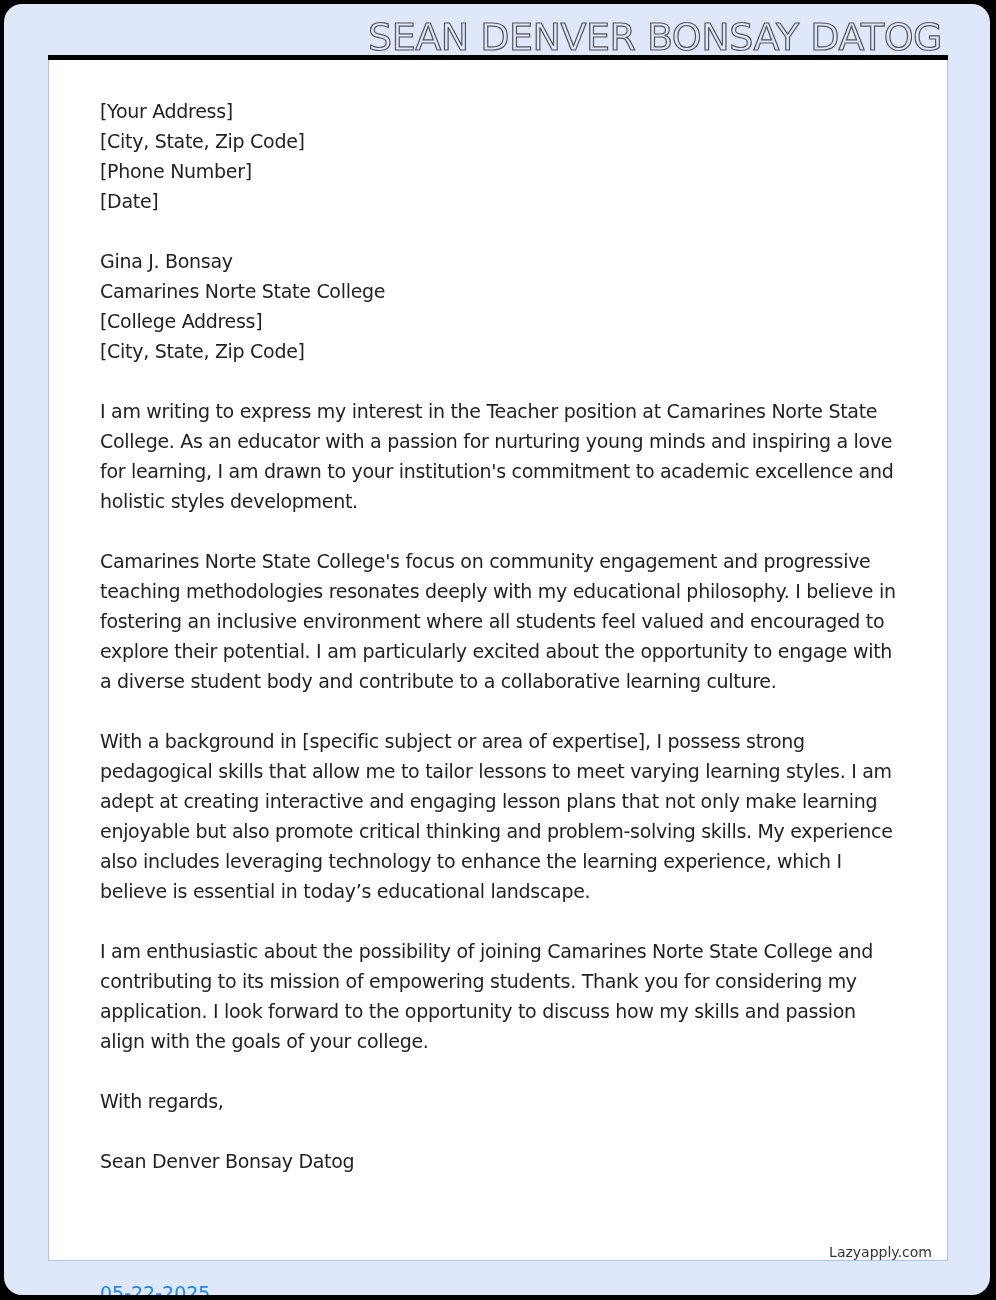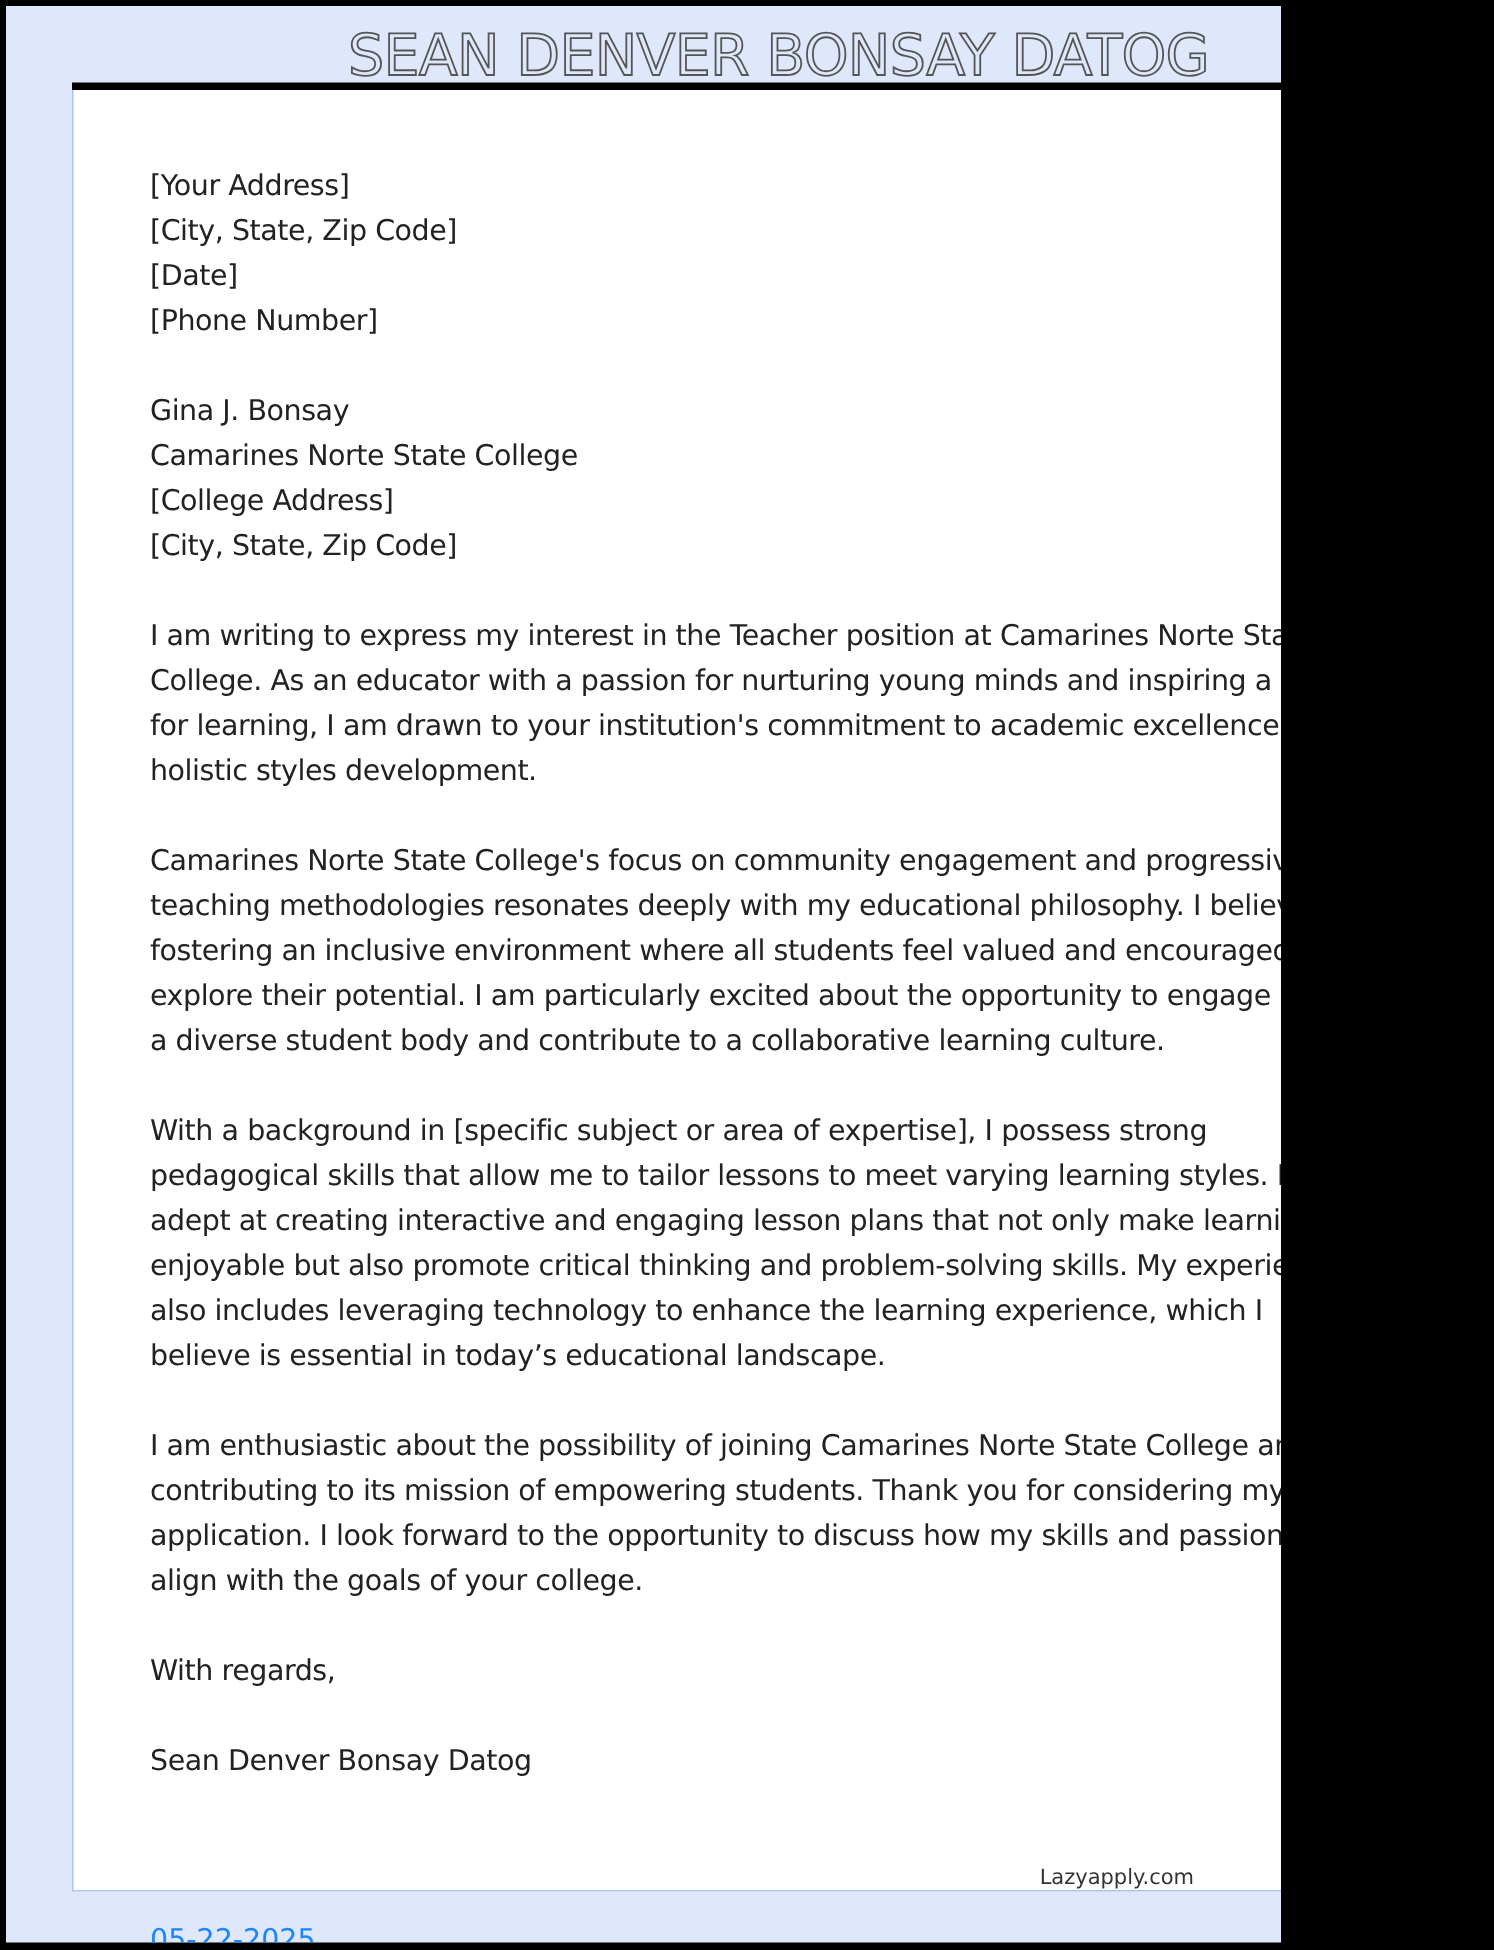--- a/index.html
+++ b/index.html
@@ -1,41 +1,41 @@
 <!DOCTYPE html>
 <html><head>
 <meta charset="utf-8">
 <style>
   html,body{margin:0;padding:0;}
   body{width:996px;height:1300px;position:relative;overflow:hidden;background:#000;font-family:"DejaVu Sans",sans-serif;}
-  .frame{position:absolute;left:4px;top:4px;width:850px;height:1291px;background:#dfe7fa;overflow:hidden;}
+  .frame{position:absolute;left:4px;top:4px;width:986px;height:1291px;background:#dfe7fa;overflow:hidden;border-radius:18px;}
   .title{position:absolute;right:48px;top:11px;font-size:38px;letter-spacing:-0.5px;color:#dfe7fa;-webkit-text-stroke:1.2px #555;white-space:nowrap;line-height:44px;font-family:"DejaVu Sans",sans-serif;}
   .page{position:absolute;left:44px;top:51px;width:898px;height:1205px;background:#fff;border:1px solid #aac4ee;border-top:none;}
   .topbar{position:absolute;left:44px;top:51px;width:900px;height:5px;background:#000;}
-  .content{position:absolute;left:96px;top:105px;width:800px;font-size:19px;line-height:30px;color:#222;letter-spacing:-0.3px;}
+  .content{position:absolute;left:96px;top:92px;width:800px;font-size:19px;line-height:30px;color:#222;letter-spacing:-0.3px;}
   .content p{margin:0 0 30px 0;}
   .content .line{display:block;}
   .sig{margin:0;}
   .date{position:absolute;left:96px;top:1276px;font-size:19px;color:#1a85ff;line-height:26px;}
   .brand{position:absolute;right:58px;top:1240px;font-size:14px;color:#333;}
 </style>
 </head>
 <body>
 
 <div class="frame">
   <div class="title">SEAN DENVER BONSAY DATOG</div>
   <div class="page"></div>
   <div class="topbar"></div>
 
   <div class="content">
     <p>
       <span class="line">[Your Address]</span>
       <span class="line">[City, State, Zip Code]</span>
+      <span class="line">[Phone Number]</span>
       <span class="line">[Date]</span>
-      <span class="line">[Phone Number]</span>
     </p>
     <p>
       <span class="line">Gina J. Bonsay</span>
       <span class="line">Camarines Norte State College</span>
       <span class="line">[College Address]</span>
       <span class="line">[City, State, Zip Code]</span>
     </p>
     <p>I am writing to express my interest in the Teacher position at Camarines Norte State College. As an educator with a passion for nurturing young minds and inspiring a love for learning, I am drawn to your institution's commitment to academic excellence and holistic styles development.</p>
     <p>Camarines Norte State College's focus on community engagement and progressive teaching methodologies resonates deeply with my educational philosophy. I believe in fostering an inclusive environment where all students feel valued and encouraged to explore their potential. I am particularly excited about the opportunity to engage with a diverse student body and contribute to a collaborative learning culture.</p>
     <p>With a background in [specific subject or area of expertise], I possess strong pedagogical skills that allow me to tailor lessons to meet varying learning styles. I am adept at creating interactive and engaging lesson plans that not only make learning enjoyable but also promote critical thinking and problem-solving skills. My experience also includes leveraging technology to enhance the learning experience, which I believe is essential in today’s educational landscape.</p>

